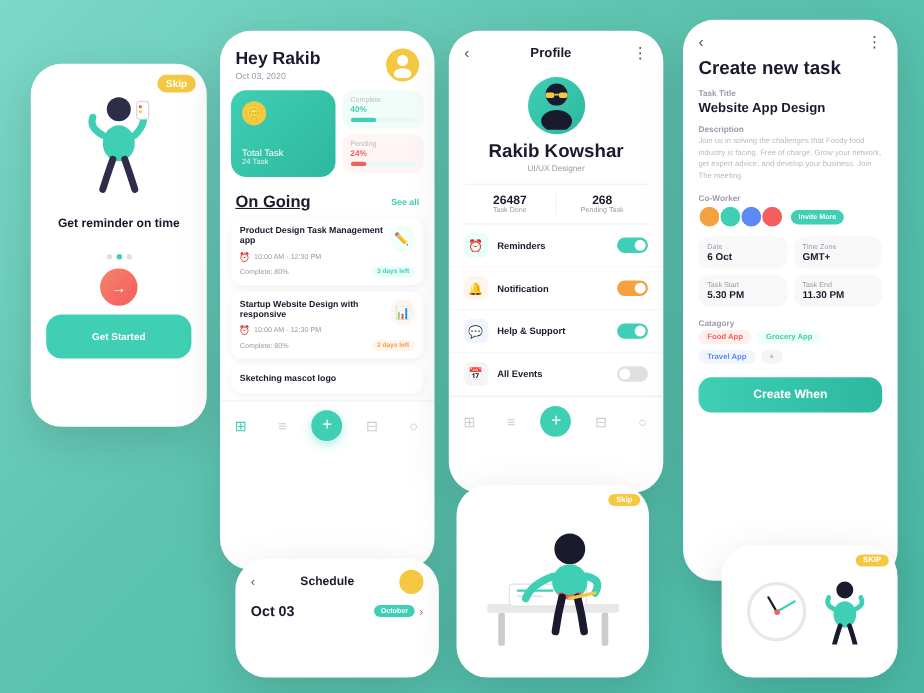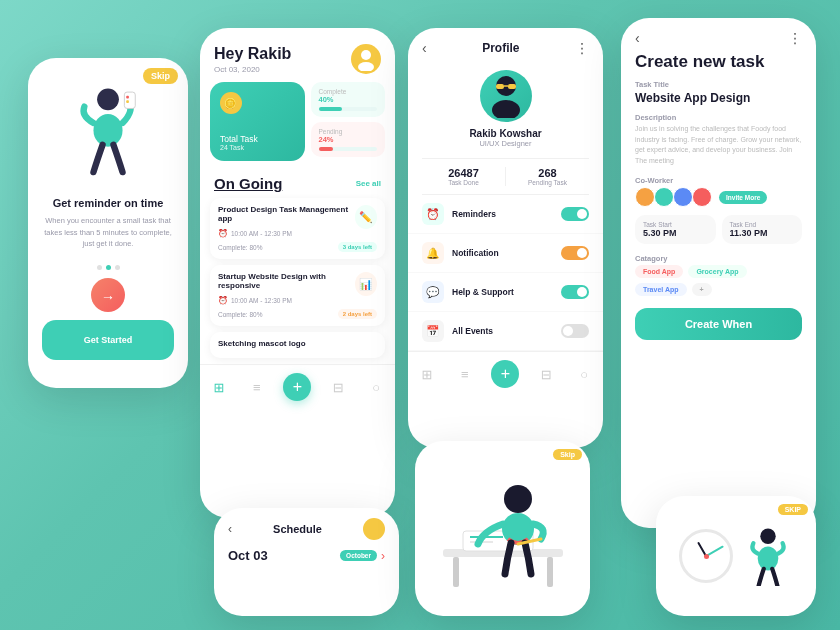--- a/index.html
+++ b/index.html
@@ -302,21 +302,21 @@
       border-radius: 50%;
       background: linear-gradient(135deg, #3ecfb5, #2db8a0);
       display: flex;
       align-items: center;
       justify-content: center;
       margin-bottom: 6px;
       overflow: hidden;
       position: relative;
     }
     .profile-name {
-      font-size: 10px;
+      font-size: 17px;
       font-weight: 800;
       color: #1a1a2e;
     }
     .profile-role {
       font-size: 7.5px;
       color: #9a9aaa;
     }
     .profile-stats {
       display: flex;
       border-top: 1px solid #f0f0f0;
@@ -675,21 +675,20 @@
 
       <path d="M34 68 Q28 85 24 98" stroke="#2d2d4a" stroke-width="7" stroke-linecap="round" fill="none"></path>
       <path d="M46 68 Q52 85 56 98" stroke="#2d2d4a" stroke-width="7" stroke-linecap="round" fill="none"></path>
 
       <rect x="60" y="14" width="3" height="3" rx="1" fill="#f55e5e"></rect>
       <rect x="60" y="19" width="3" height="3" rx="1" fill="#f5c842"></rect>
     </svg>
   </div>
   <div class="reminder-text-area">
     <div class="reminder-title">Get reminder on time</div>
-    <div class="reminder-sub">When you encounter a small task that takes less than 5 minutes to complete, just get it done.</div>
   </div>
   <div class="reminder-dots">
     <div class="reminder-dot"></div>
     <div class="reminder-dot active"></div>
     <div class="reminder-dot"></div>
   </div>
   <div class="reminder-arrow-btn">→</div>
   <div class="reminder-start-btn">Get Started</div>
 </div>
 
@@ -858,20 +857,30 @@
 
   <div class="create-section-label">Co-Worker</div>
   <div class="coworker-row">
     <div class="coworker-avatar"></div>
     <div class="coworker-avatar"></div>
     <div class="coworker-avatar"></div>
     <div class="coworker-avatar"></div>
     <div class="invite-btn">Invite More</div>
   </div>
 
+  <div class="date-row">
+    <div class="date-box">
+      <div class="date-box-label">Date</div>
+      <div class="date-box-val">6 Oct</div>
+    </div>
+    <div class="date-box">
+      <div class="date-box-label">Time Zone</div>
+      <div class="date-box-val">GMT+</div>
+    </div>
+  </div>
 
   <div class="date-row">
     <div class="date-box">
       <div class="date-box-label">Task Start</div>
       <div class="date-box-val">5.30 PM</div>
     </div>
     <div class="date-box">
       <div class="date-box-label">Task End</div>
       <div class="date-box-val">11.30 PM</div>
     </div>

